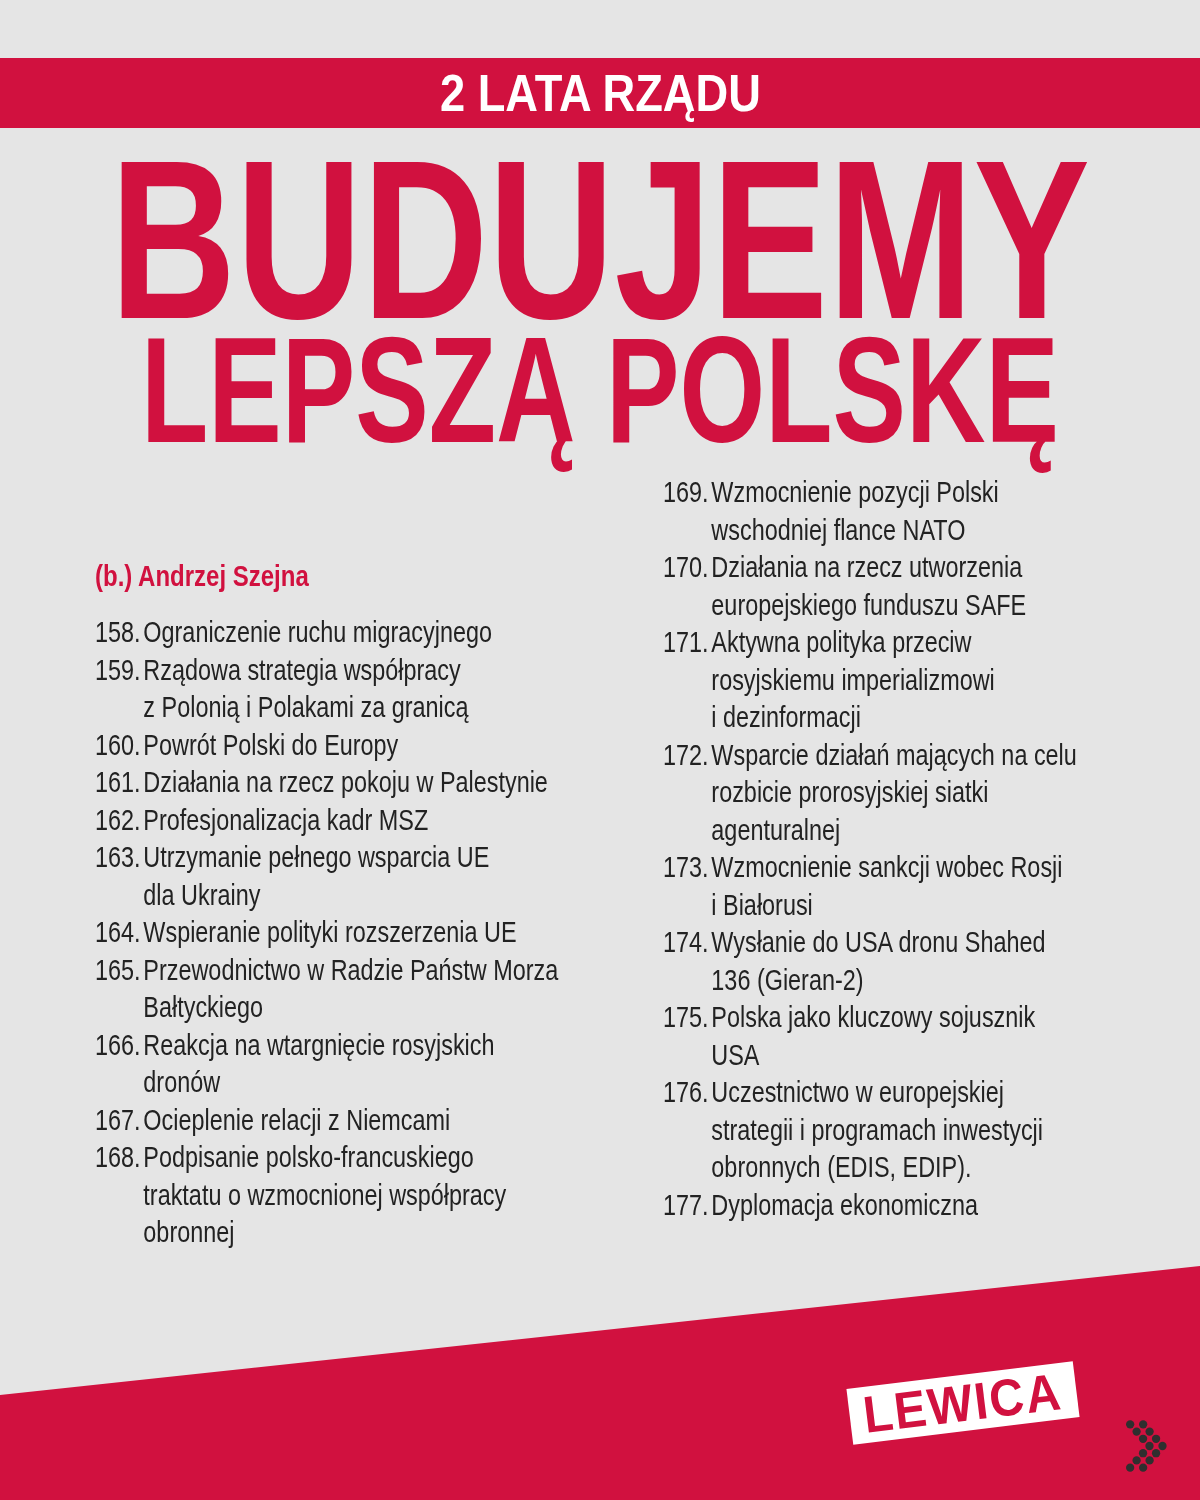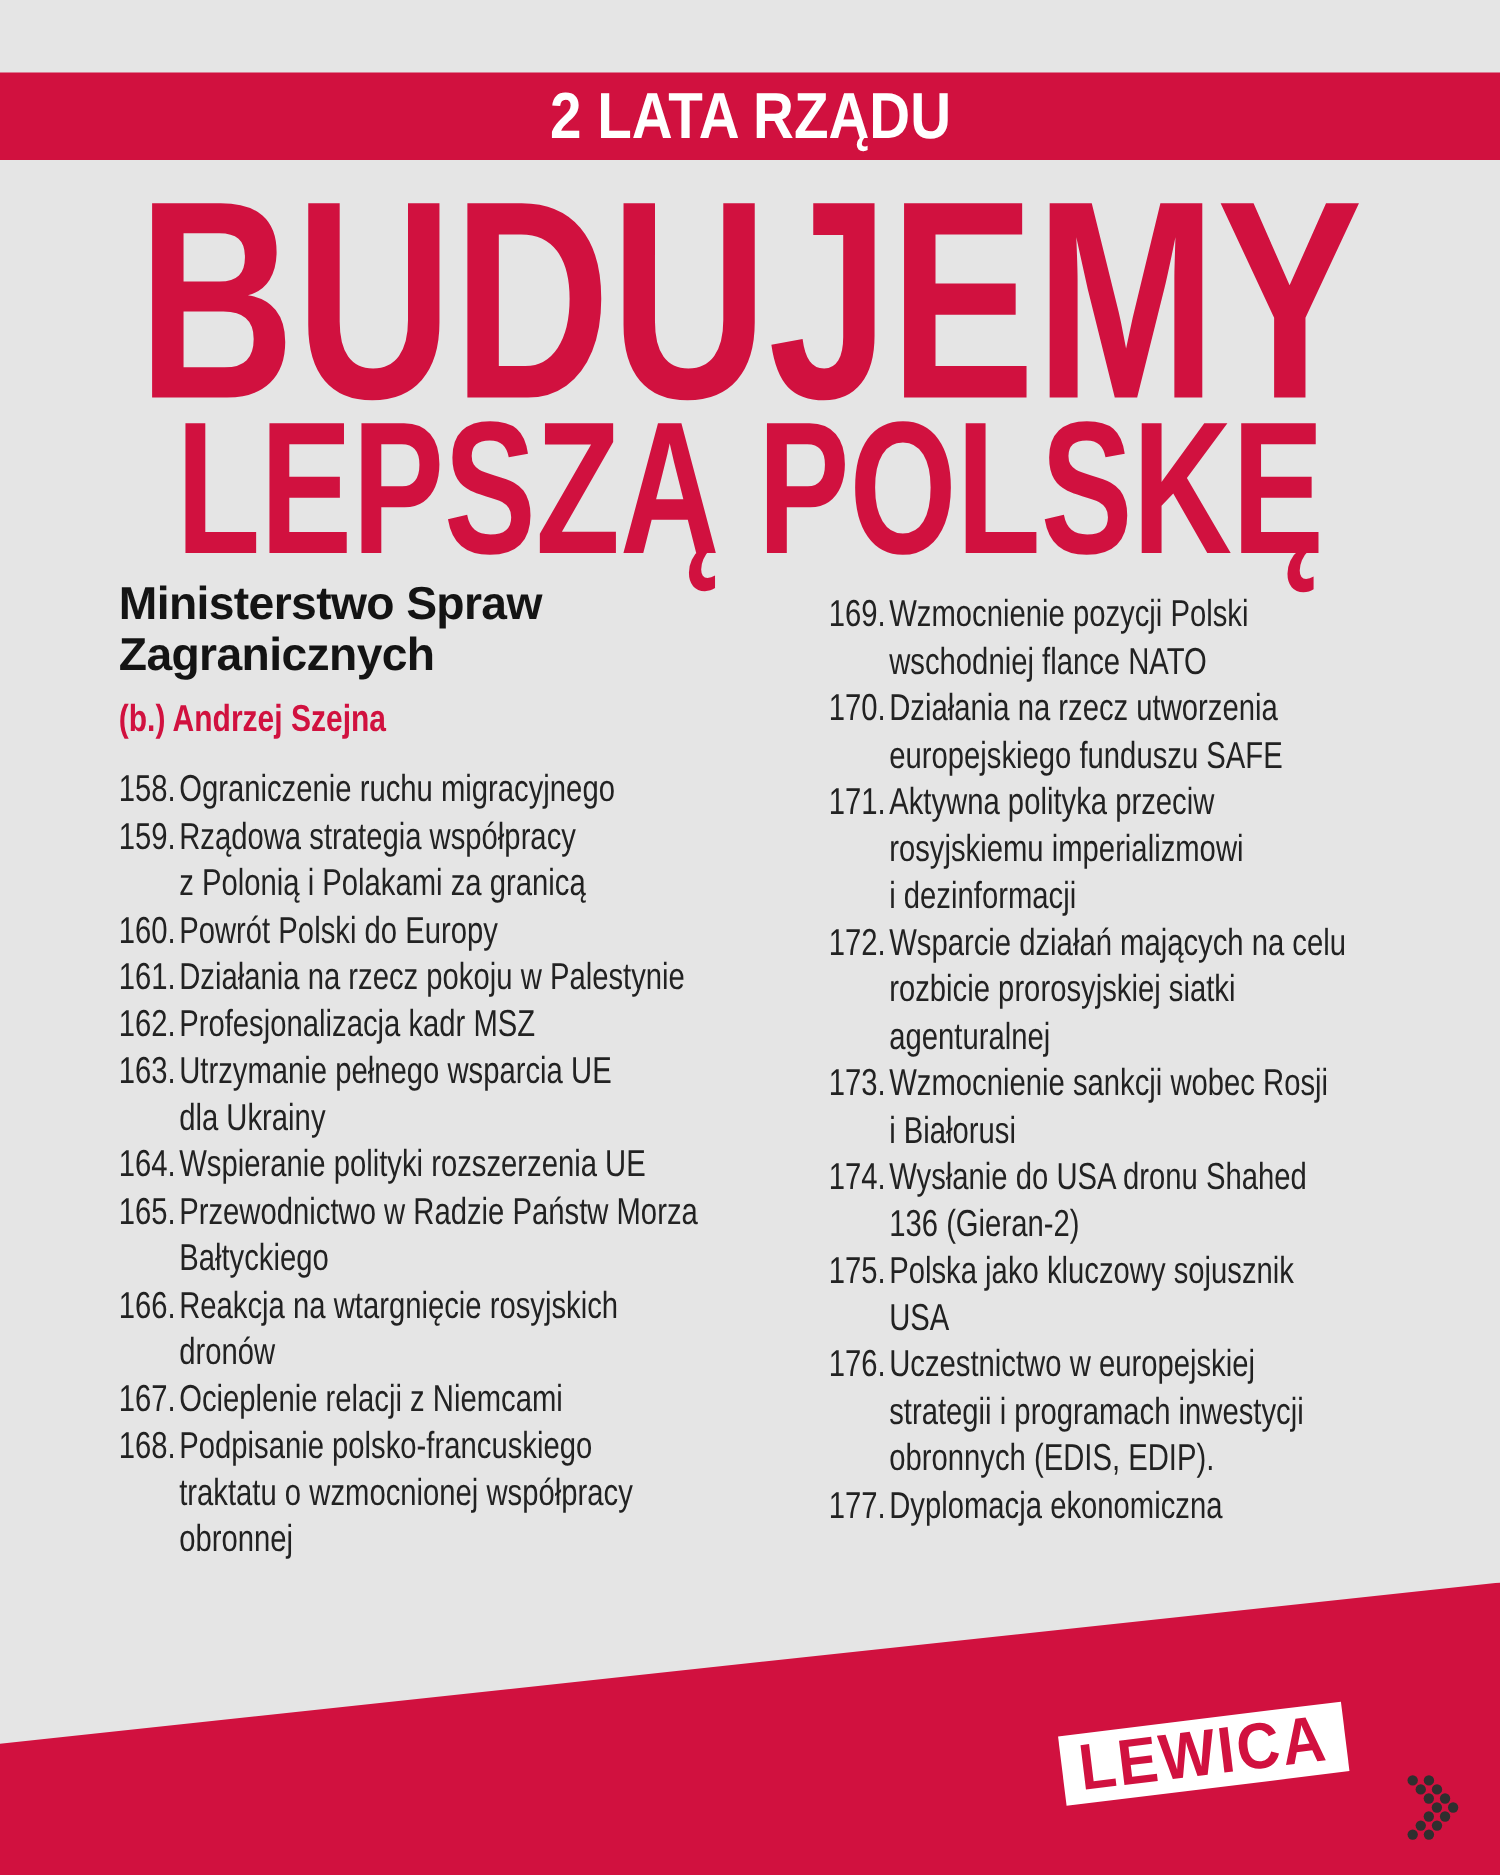--- a/index.html
+++ b/index.html
@@ -81,21 +81,20 @@
 
   <div class="top-banner">
     <span class="label">2 LATA RZĄDU</span>
   </div>
 
   <svg class="title-svg" viewBox="0 0 1200 345" width="1200" height="345">
     <text x="600" y="178" text-anchor="middle" font-family="Liberation Sans, sans-serif" font-weight="bold" font-size="226" fill="#D1113F" textLength="980" lengthAdjust="spacingAndGlyphs">BUDUJEMY</text>
     <text x="600" y="302" text-anchor="middle" font-family="Liberation Sans, sans-serif" font-weight="bold" font-size="151" fill="#D1113F" textLength="918" lengthAdjust="spacingAndGlyphs">LEPSZĄ POLSKĘ</text>
   </svg>
 
-  <div class="ministry-heading">Ministerstwo Spraw Zagranicznych</div>
   <div class="minister-name">(b.) Andrzej Szejna</div>
 
   <ul class="goal-list left">
     <li class="goal-item">
       <span class="num">158.</span>
       <span class="txt">
           <div>Ograniczenie ruchu migracyjnego</div>
         </span>
     </li>
     <li class="goal-item">

